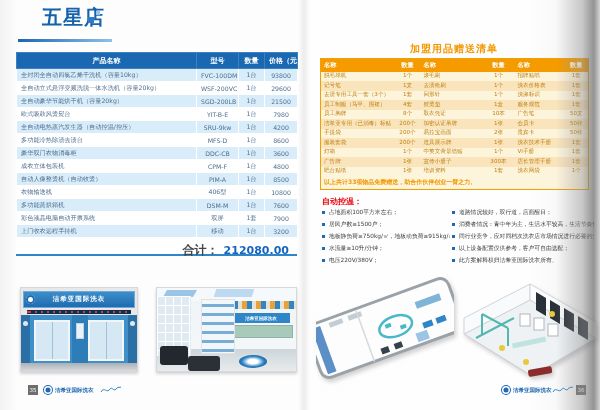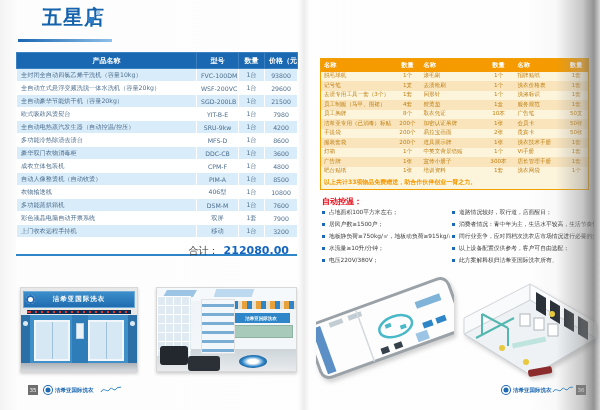--- a/index.html
+++ b/index.html
@@ -16,21 +16,21 @@
 
   .ptable{position:absolute;left:16px;top:52px;width:281px;border-collapse:collapse;table-layout:fixed;}
   .ptable col.c-name{width:180px}.ptable col.c-model{width:42px}.ptable col.c-qty{width:26px}.ptable col.c-price{width:33px}
   .ptable th{background:#1a67b2;color:#fff;font-size:7px;height:16px;padding:0 4px;border:1px solid #3c82c2;font-weight:bold;white-space:nowrap;overflow:hidden;}
   .ptable th:first-child{text-align:center;}
   .ptable td{height:13px;font-size:6.2px;color:#4d6f8f;padding:0 4px;border:1px solid #fff;text-align:center;white-space:nowrap;overflow:hidden;background:#fff;}
   .ptable td:first-child{text-align:left;}
   .ptable tbody tr:nth-child(odd) td{background:#d9ecf9;}
 
   .total-row{position:absolute;left:16px;top:237px;width:281px;height:19px;background:#fff;border-bottom:2px solid #2e86c8;text-align:right;padding:3px 8px 0 0;}
-  .total-label{font-size:10px;color:#444;font-weight:normal;vertical-align:middle;}
+  .total-label{font-size:12px;color:#444;font-weight:bold;vertical-align:middle;}
   .total-value{font-size:11px;color:#1565c0;font-weight:bold;vertical-align:middle;}
 
   
   .photo{position:absolute;background:#e8e8e8;border:1px solid #d8d8d8;box-shadow:0 2px 3px rgba(0,0,0,.18);overflow:hidden;}
   .storefront{left:20px;top:287px;width:118px;height:85px;}
   .sf-sign{position:absolute;left:2px;right:2px;top:3px;height:17px;background:linear-gradient(#3c8ecb,#1f6cb0);border:1px solid #6fabd8;color:#fff;font-size:6.5px;font-weight:bold;display:flex;align-items:center;justify-content:center;white-space:nowrap;overflow:hidden;letter-spacing:1px;}
   .sf-logo{position:absolute;left:5px;top:7px;width:9px;height:9px;border-radius:50%;background:#fff;box-shadow:inset 0 0 0 2px #1e69b3;}
   .sf-led{position:absolute;left:6px;right:6px;top:22px;height:4px;background-color:#0e2d52;background-image:repeating-linear-gradient(90deg,#e23a2e 0 2px,transparent 2px 6px);background-size:auto 2px;background-position:2px 1px;background-repeat:repeat-x;}
   .sf-body{position:absolute;left:0;right:0;top:27px;bottom:8px;background:#3f8fc9;}
   .sf-pillar-l,.sf-pillar-r{position:absolute;top:0;bottom:0;width:9px;background:#2a6fa6;}
@@ -245,20 +245,21 @@
     <div class="in-rug"></div>
   </div>
 
   <div class="pagebox pb-left">35</div>
   <div class="logo-circle lc-left"></div>
   <div class="logo-text lt-left">洁希亚国际洗衣</div>
   <svg class="sig sig-left" viewBox="0 0 22 10">
     <path d="M1,7 C4,1 7,9 10,4 C12,1 14,8 17,3 C18,1.5 20,3 21,2" fill="none" stroke="#2e86c8" stroke-width="1"></path>
   </svg>
 
+  <div class="gift-title">加盟用品赠送清单</div>
 
   <table class="gtable">
     <colgroup>
         <col class="g1">
         <col class="g2">
         <col class="g3">
         <col class="g4">
         <col class="g5">
         <col class="g6">
       </colgroup>

